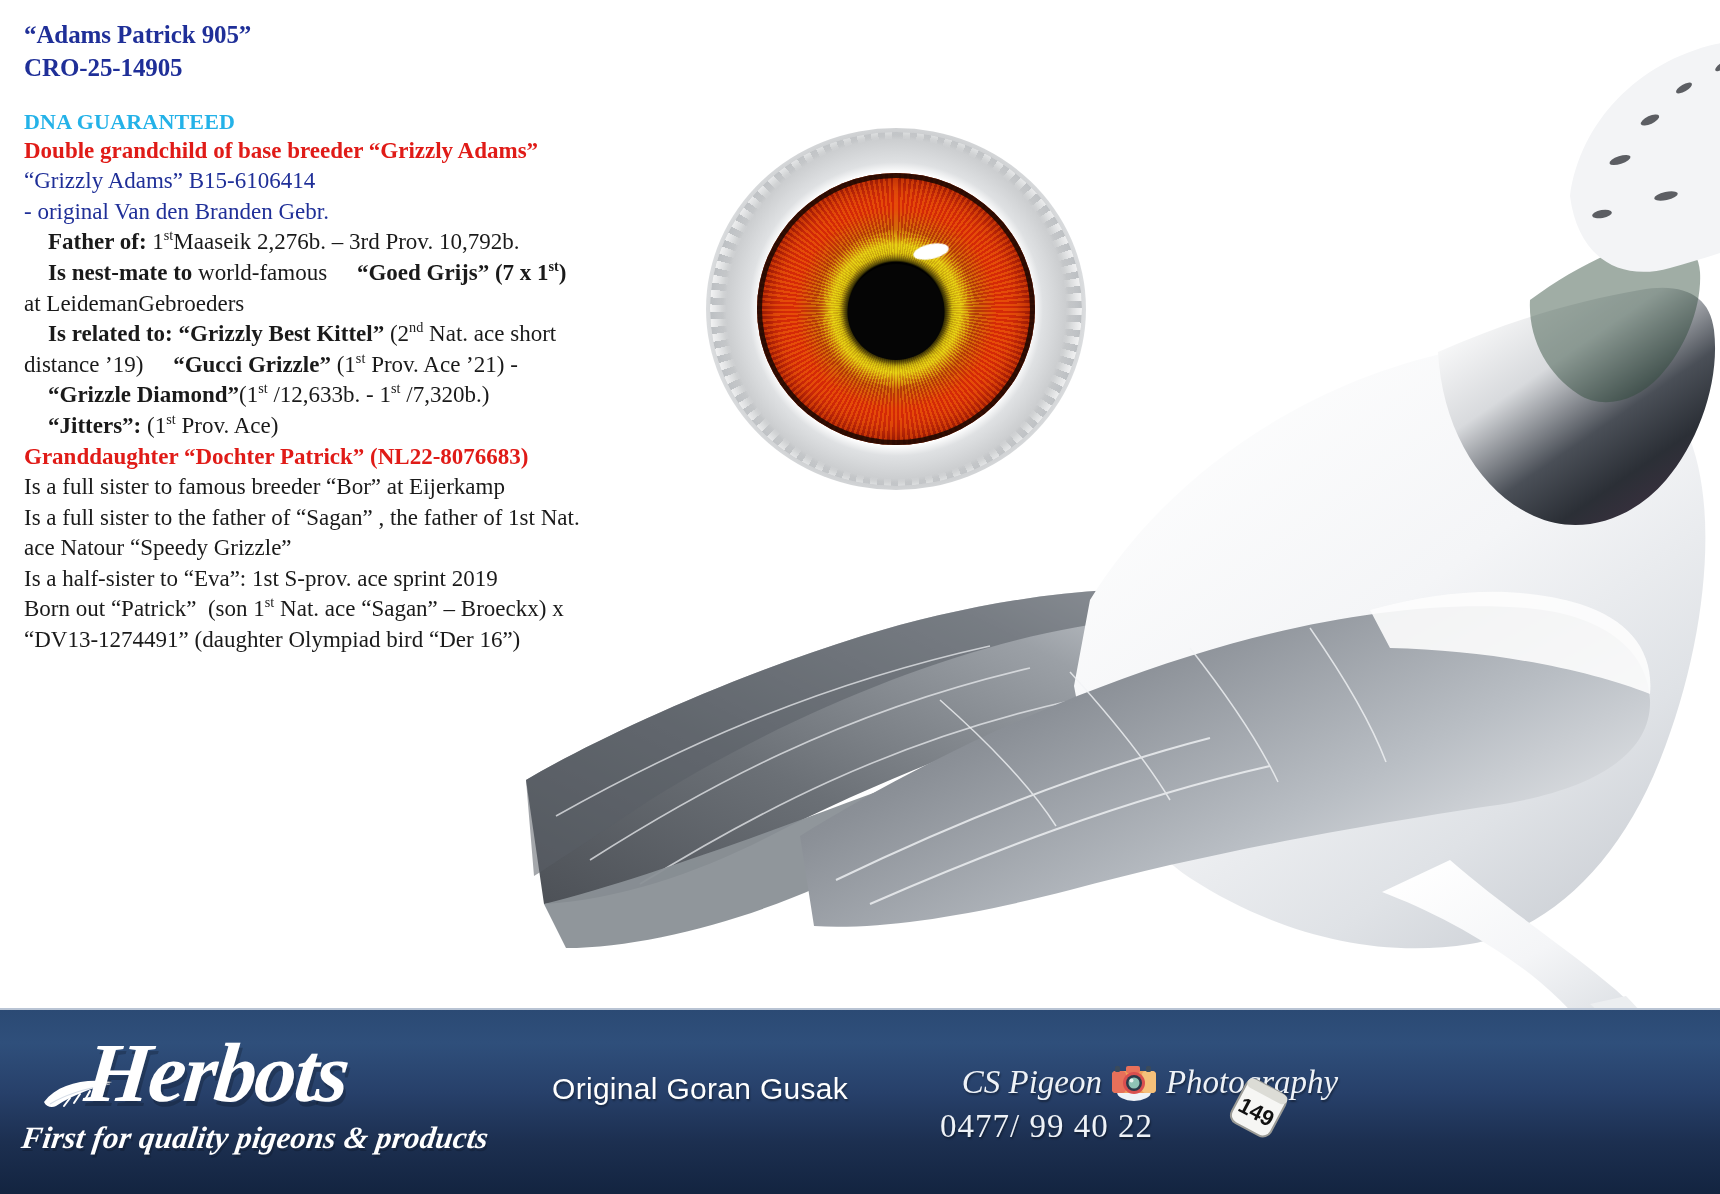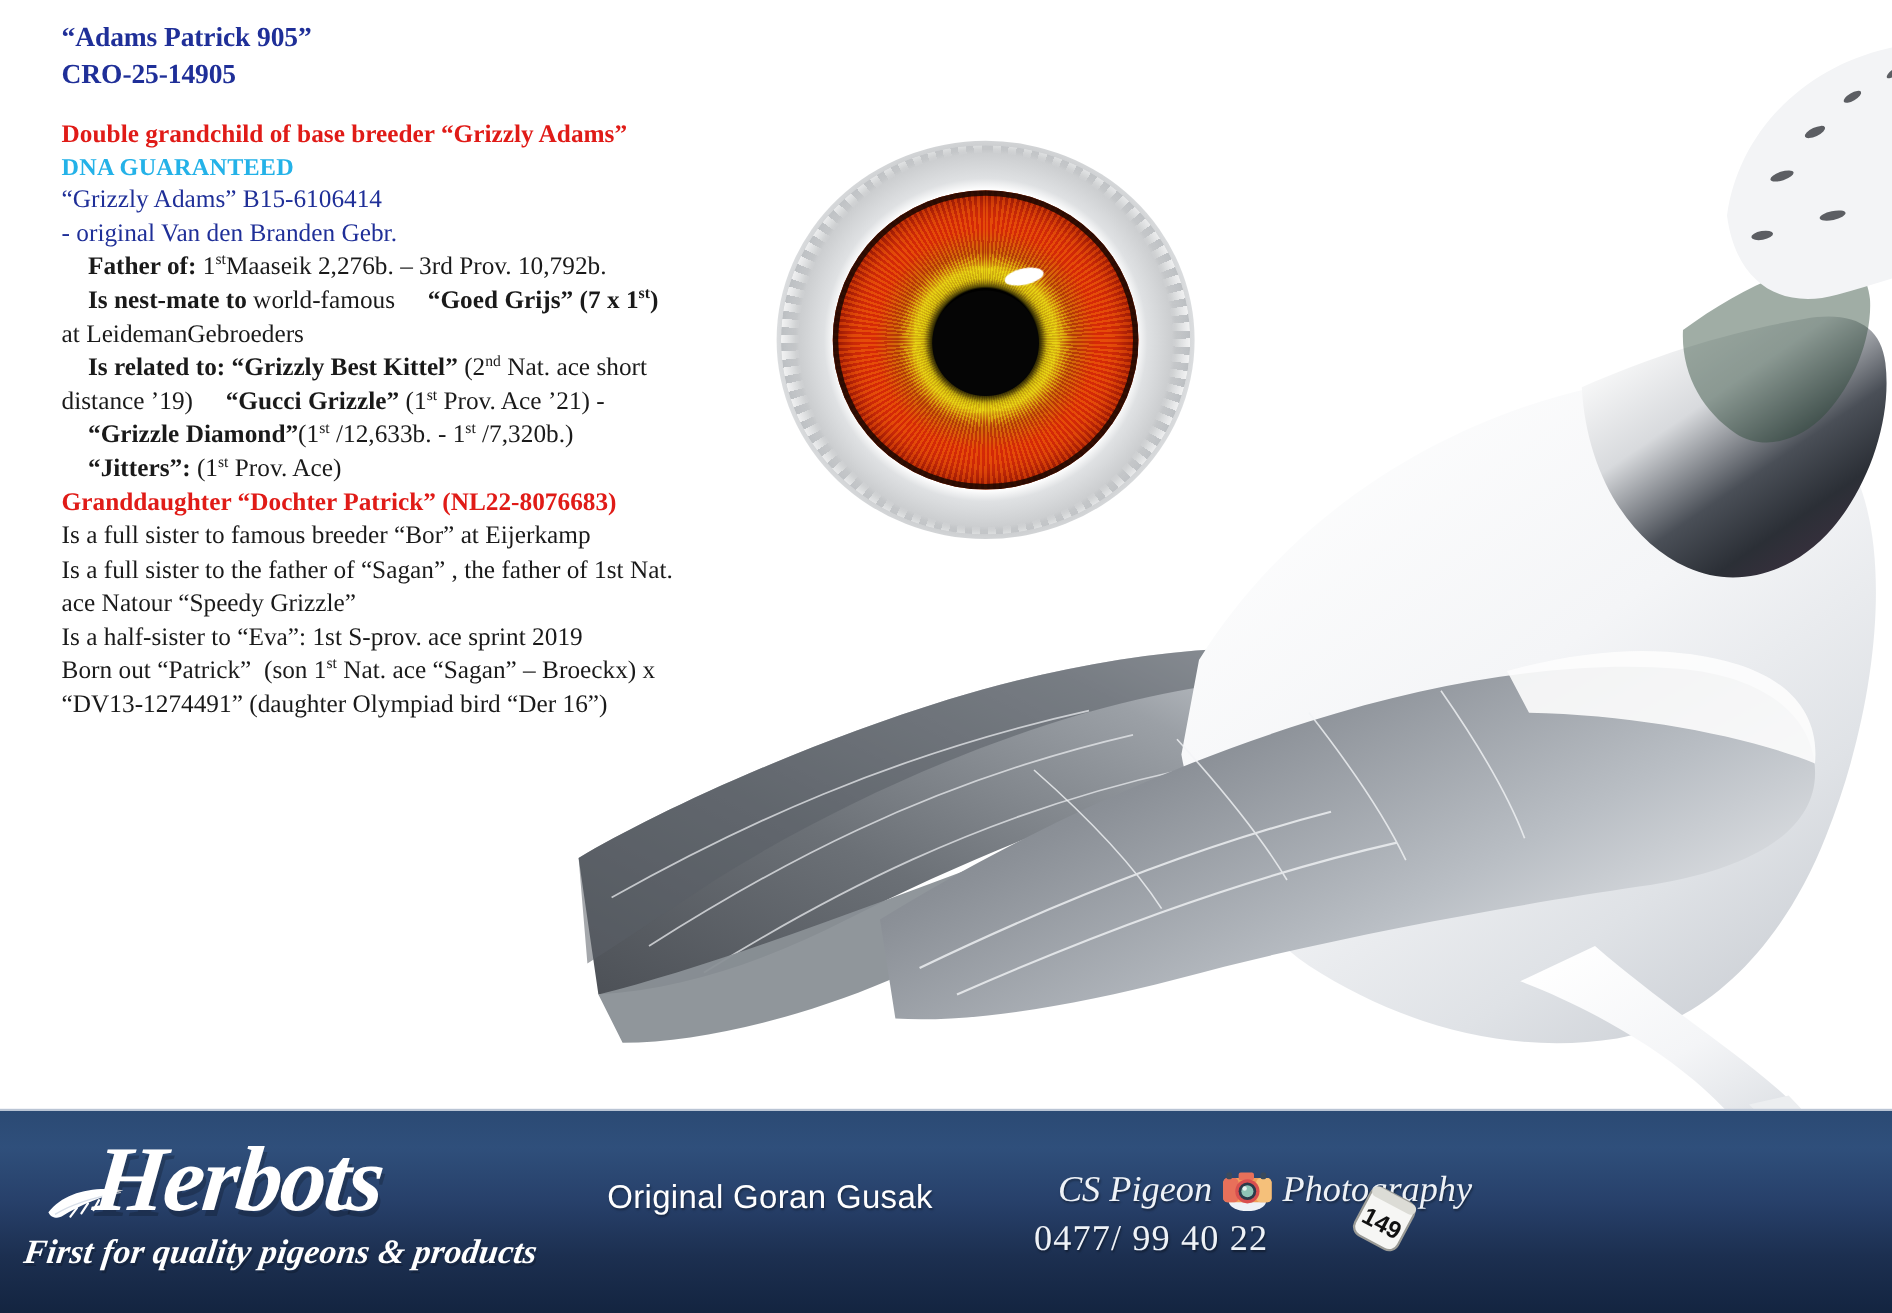--- a/index.html
+++ b/index.html
@@ -8,21 +8,21 @@
     font-family: "Liberation Serif", serif;
     background:#ffffff;
     position:relative;
     overflow:hidden;
   }
   .page { position:relative; width:1720px; height:1194px; background:#fff; overflow:hidden; }
 
   
   .info-block {
     position:absolute;
-    left:56px; top:18px;
+    left:24px; top:18px;
     width:660px;
   }
   .line { white-space:nowrap; line-height:1.33; }
 
   .title-line {
     font-family:"Liberation Serif", serif;
     font-weight:bold;
     font-size:25px;
     color:#1f2f98;
     letter-spacing:-0.1px;
@@ -237,22 +237,22 @@
 
 <div class="page">
 
   <div class="info-block">
 
     <div class="line title-line">“Adams Patrick 905”</div>
     <div class="line title-line">CRO-25-14905</div>
 
     <div class="spacer"></div>
 
+    <div class="line dna">DNA GUARANTEED</div>
     <div class="line red-bold">Double grandchild of base breeder “Grizzly Adams”</div>
-    <div class="line dna">DNA GUARANTEED</div>
     <div class="line blue-bold">“Grizzly Adams” B15-6106414</div>
     <div class="line blue-bold">- original Van den Branden Gebr.</div>
 
     <div class="line dark">
       <b>Father of:</b><span> 1<sup>st</sup>Maaseik 2,276b. – 3rd Prov. 10,792b.</span>
     </div>
 
     <div class="line dark">
       <b>Is nest-mate  to</b><span> world-famous </span><b>“Goed Grijs” (7 x 1<sup>st</sup>)</b>
     </div>

